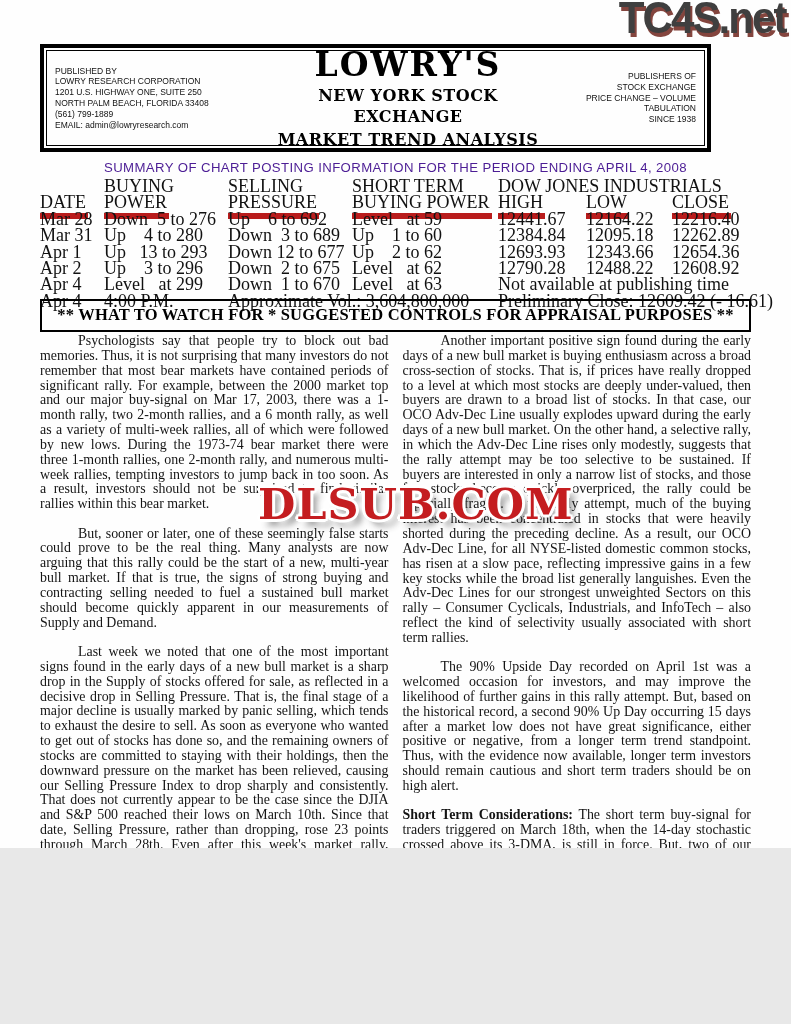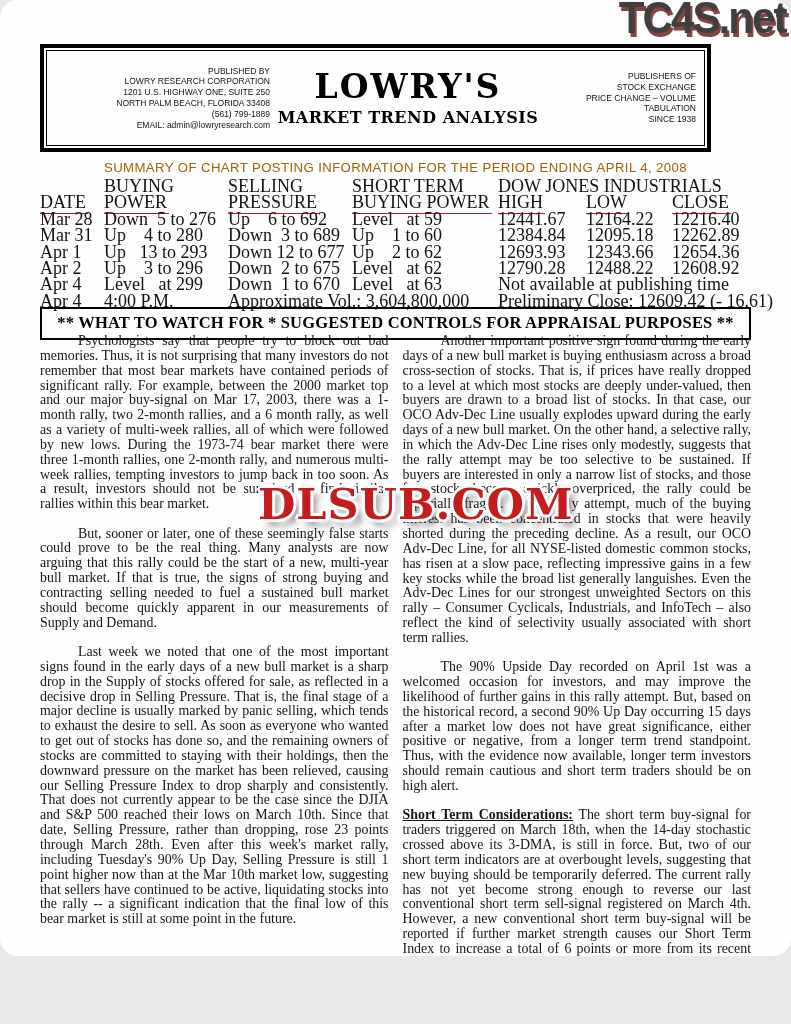--- a/index.html
+++ b/index.html
@@ -1,25 +1,24 @@
 <!DOCTYPE html>
 <html><head>
 <meta charset="utf-8">
 <style>
   * { margin: 0; padding: 0; box-sizing: border-box; }
   html, body { background: #e8e8e8; }
   .page {
     position: relative;
-    width: 791px; height: 956px;
+    width: 791px; height: 848px;
     margin: 0 auto;
     background: #fefefe;
     overflow: hidden;
     color: #1a1a1a;
     font-family: "Liberation Serif", "DejaVu Serif", serif;
-    border-radius: 18px;
   }
 
   
   .wm-top {
     position: absolute; top: -6px; right: 4px; z-index: 30;
     font-family: "Liberation Sans", "DejaVu Sans", sans-serif;
     font-weight: 700; font-size: 43px; letter-spacing: -2px;
     color: #3f3f3f;
     text-shadow: 2px 4px 0 #84453e;
     transform: scale(0.98, 1.02);
@@ -51,82 +50,82 @@
     position: absolute; left: 40px; top: 44px; width: 671px; height: 108px;
     border: 4px solid #000;
     padding: 2px;
   }
   .masthead-inner {
     border: 1px solid #000;
     height: 100%;
     display: flex; align-items: center;
     padding: 4px 8px;
   }
-  .mast-col-left  { width: 215px; text-align: right;
+  .mast-col-left  { width: 215px; text-align: left;
     font-family: "Liberation Sans", "DejaVu Sans", sans-serif;
     font-size: 8.5px; line-height: 10.8px; color: #111; }
   .mast-col-center { flex: 1; text-align: center; }
   .mast-col-right { width: 150px; text-align: right;
     font-family: "Liberation Sans", "DejaVu Sans", sans-serif;
     font-size: 8.5px; line-height: 10.8px; color: #111; }
   .mast-title {
     font-family: "DejaVu Serif", serif; font-weight: 700;
     font-size: 33px; letter-spacing: 2px; line-height: 36px; color: #000;
   }
   .mast-sub {
     font-family: "DejaVu Serif", serif; font-weight: 700;
     font-size: 16px; letter-spacing: 0.5px; line-height: 21px; margin-top: 2px; color: #000;
   }
 
   
   .summary-block { position: absolute; left: 40px; top: 160px; width: 711px; }
   .summary-title {
     text-align: center;
     font-family: "Liberation Sans", "DejaVu Sans", sans-serif;
-    font-size: 13.2px; letter-spacing: 0.4px; color: #a16207;
+    font-size: 13.2px; letter-spacing: 0.4px; color: #4c1d95;
     margin-bottom: 3px;
   }
   table.posting {
     border-collapse: collapse; table-layout: fixed; width: 711px;
     font-family: Liberation Serif, serif;
     font-size: 18px; color: #111;
   }
   table.posting th, table.posting td {
     font-weight: normal; text-align: left; vertical-align: bottom;
     padding: 0; line-height: 16.4px; white-space: pre;
   }
   col.c-date { width: 64px; } col.c-buy { width: 124px; }
   col.c-sell { width: 124px; } col.c-short { width: 146px; }
   col.c-high { width: 88px; } col.c-low { width: 86px; } col.c-close { width: 79px; }
   th.grp { text-align: center; }
   th.num, td.num { text-align: right; padding-right: 8px !important; }
   th.num { text-align: center; padding-right: 0 !important; }
-  .u { border-bottom: 1px solid #b91c1c; padding: 0 2px 1px 0; margin-top: 40px; }
+  .u { border-bottom: 6px solid #b91c1c; padding: 0 2px 1px 0; margin-top: 40px; }
   td.span-center, th.span-center { text-align: center; }
 
   
   .watch-box {
     position: absolute; left: 40px; top: 299px; width: 711px;
     border: 2px solid #000;
     text-align: center;
     font-family: "Liberation Serif", "DejaVu Serif", serif;
     font-weight: 700; font-size: 16.5px; letter-spacing: 0.2px;
-    padding: 4px 0 5px; color: #000; margin-top: 8px;
+    padding: 4px 0 5px; color: #000;
   }
 
   
   .columns {
     position: absolute; left: 40px; top: 334px; width: 711px;
     display: flex; gap: 14px;
   }
   .col { flex: 1; text-align: justify;
     font-size: 13.9px; line-height: 14.85px; color: #141414; }
   .col p { text-indent: 38px; margin-bottom: 14.5px; }
   .col p:last-child { margin-bottom: 0; }
-  .lead { font-weight: 700; text-decoration: underline; }
+  .lead { font-weight: 700; }
   .p-noindent { text-indent: 0 !important; }
   .signature { text-align: right; padding-right: 4px; margin-top: 0; }
 
   
   .bottom-rules {
     position: absolute; left: 30px; right: 30px; top: 977px; height: 5px;
     border-top: 2px solid #222; border-bottom: 1px solid #222;
   }
 </style>
 </head>
@@ -141,20 +140,21 @@
       <div class="mast-col-left">
         <div>PUBLISHED BY</div>
         <div>LOWRY RESEARCH CORPORATION</div>
         <div>1201 U.S. HIGHWAY ONE, SUITE 250</div>
         <div>NORTH PALM BEACH, FLORIDA 33408</div>
         <div>(561) 799-1889</div>
         <div>EMAIL:  admin@lowryresearch.com</div>
       </div>
       <div class="mast-col-center">
         <div class="mast-title">LOWRY'S</div>
+        <div class="mast-sub">NEW YORK STOCK EXCHANGE</div>
         <div class="mast-sub">MARKET TREND ANALYSIS</div>
       </div>
       <div class="mast-col-right">
         <div>PUBLISHERS OF</div>
         <div>STOCK EXCHANGE</div>
         <div>PRICE CHANGE – VOLUME</div>
         <div>TABULATION</div>
         <div>SINCE 1938</div>
       </div>
     </div>

